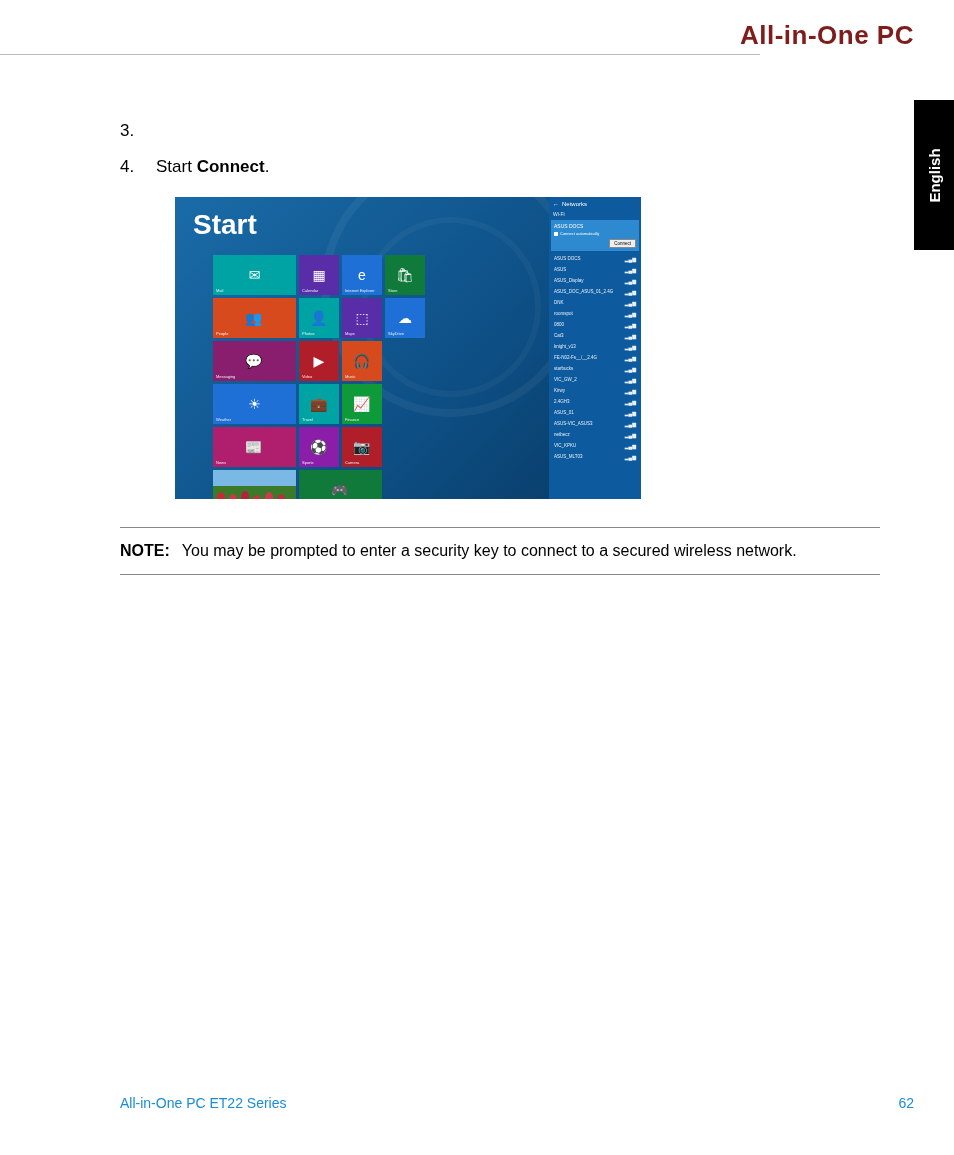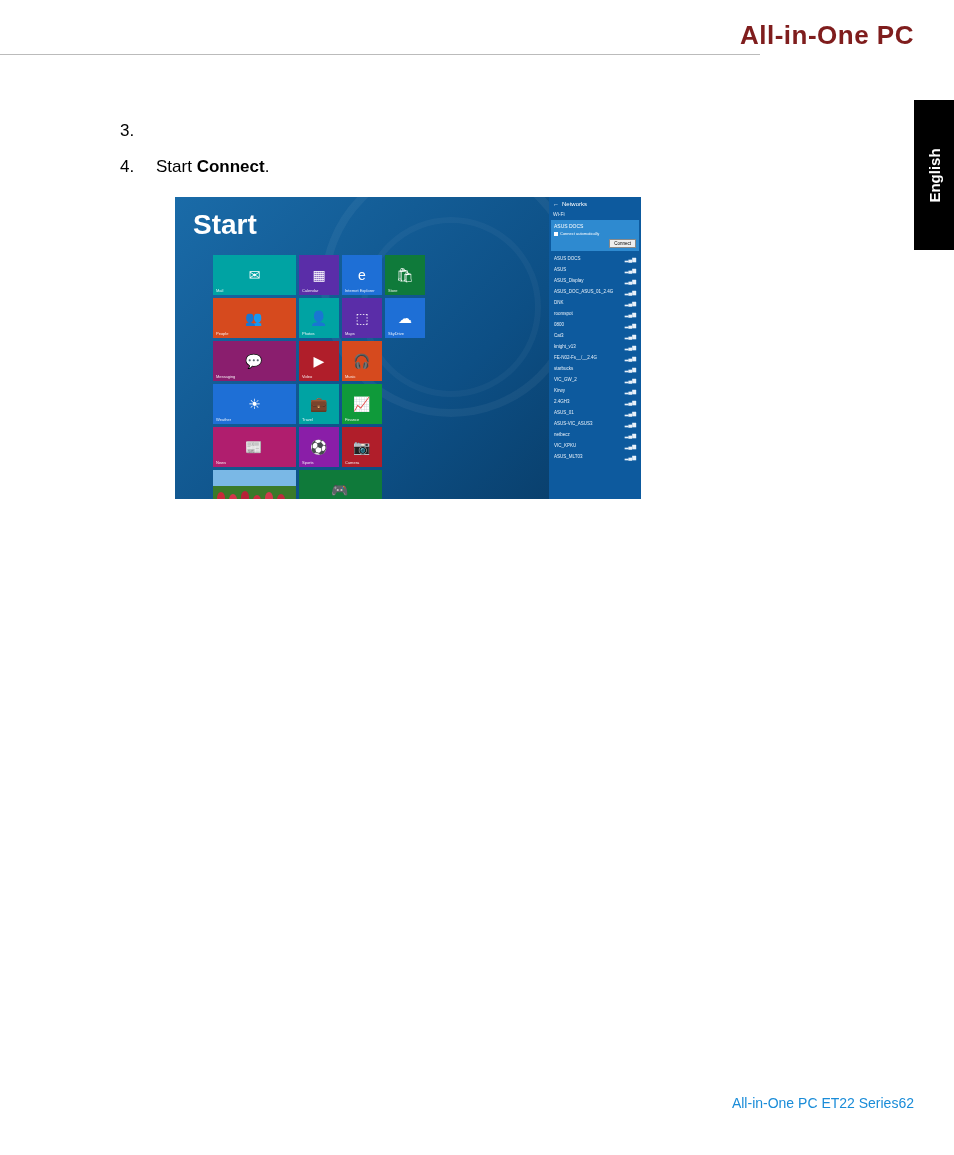--- a/index.html
+++ b/index.html
@@ -170,21 +170,21 @@
     padding: 14px 0;
     font-size: 16px;
   }
   .note-block b { font-weight: bold; margin-right: 12px; }
   .footer {
     position: absolute;
     bottom: 44px;
     left: 120px;
     right: 40px;
     display: flex;
-    justify-content: flex-end;
+    justify-content: space-between;
     font-size: 14px;
     color: #1a8cd8;
   }
   .tulips {
     background: linear-gradient(to bottom, #7ab8e6 40%, #3a7a2a 40%);
     position: relative;
     overflow: hidden;
   }
   .tulips::after {
     content:"";
@@ -401,19 +401,22 @@
             <span class="sig">▂▄▆</span>
           </div>
           <div class="np-item">
             <span>ASUS_MLT03</span>
             <span class="sig">▂▄▆</span>
           </div>
         </div>
     </div>
   </div>
 
+  <div class="note-block">
+    <b>NOTE:</b><span>You may be prompted to enter a security key to connect to a secured wireless network.</span>
+  </div>
 
 </div>
 
 <div class="footer">
   <span>All-in-One PC ET22 Series</span>
   <span>62</span>
 </div>
 
 </body></html>

